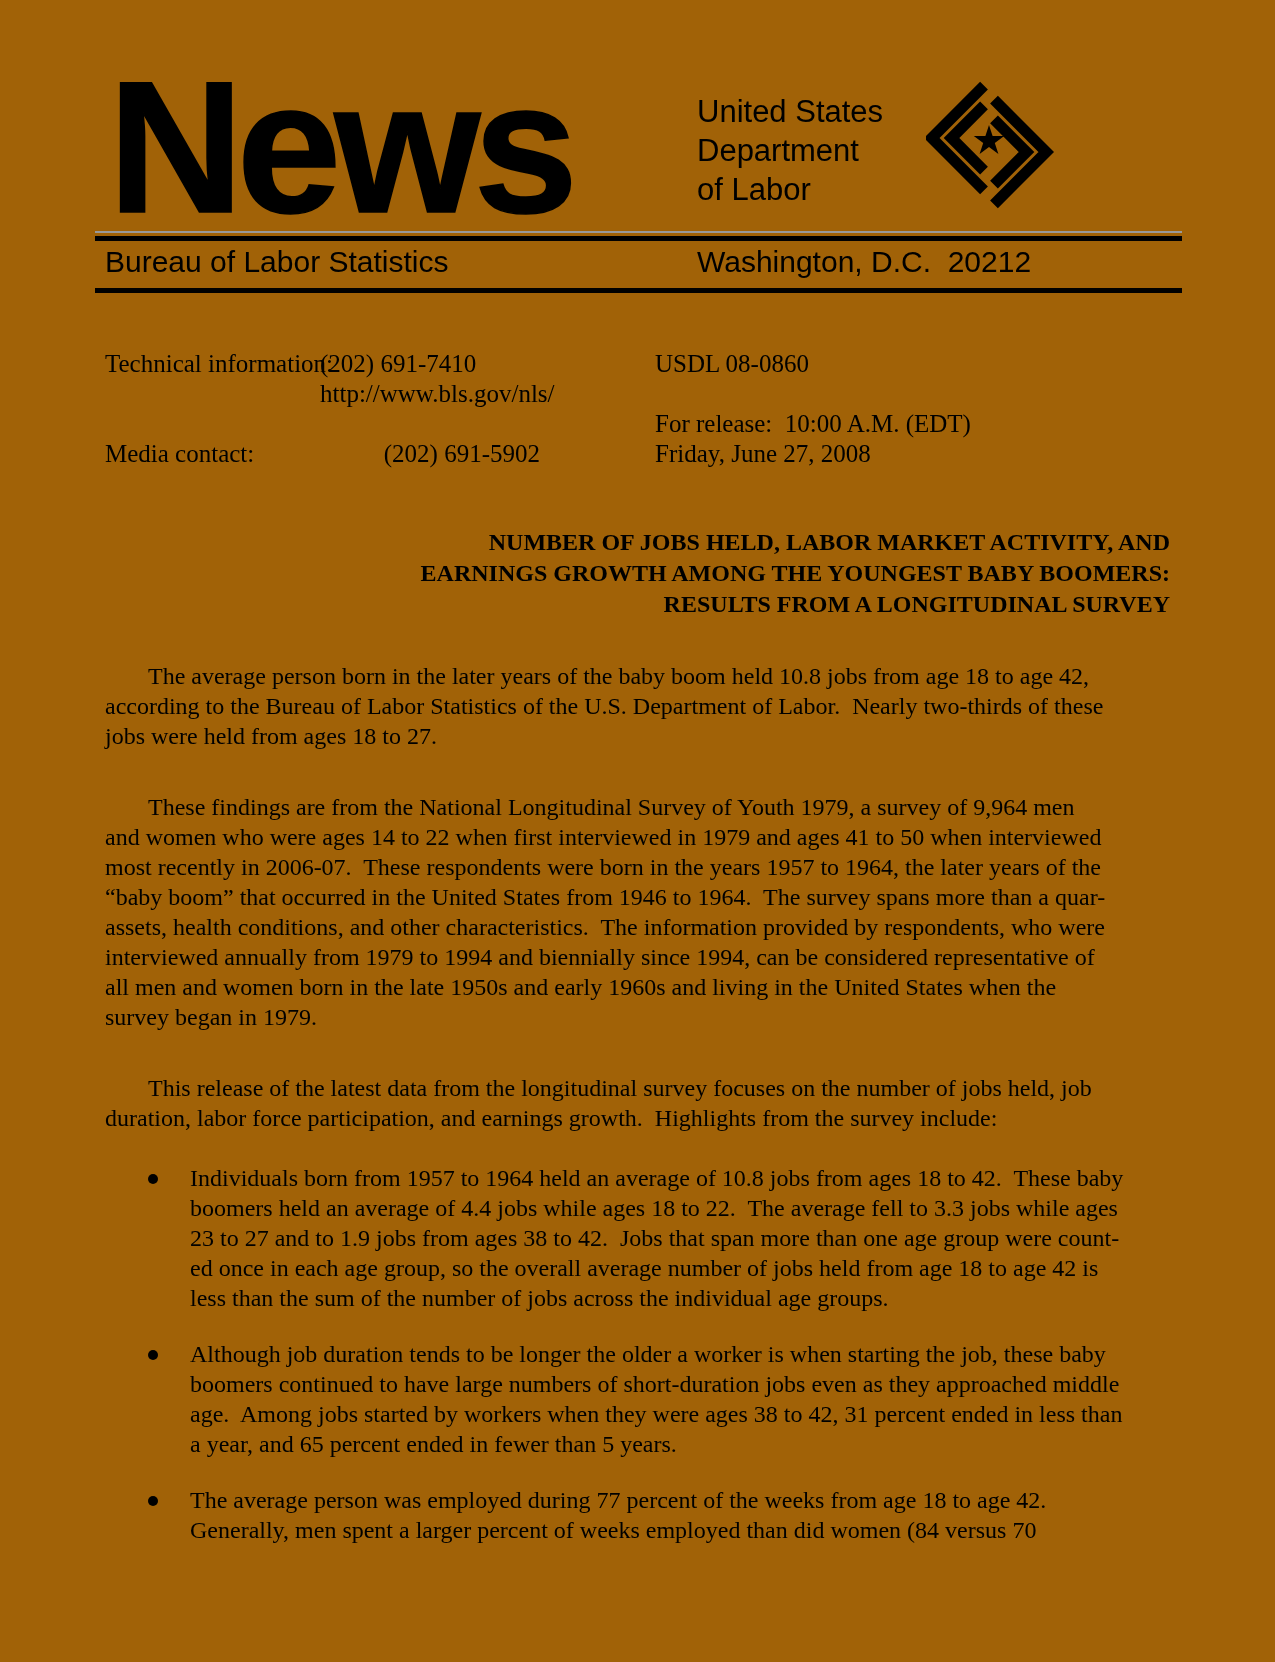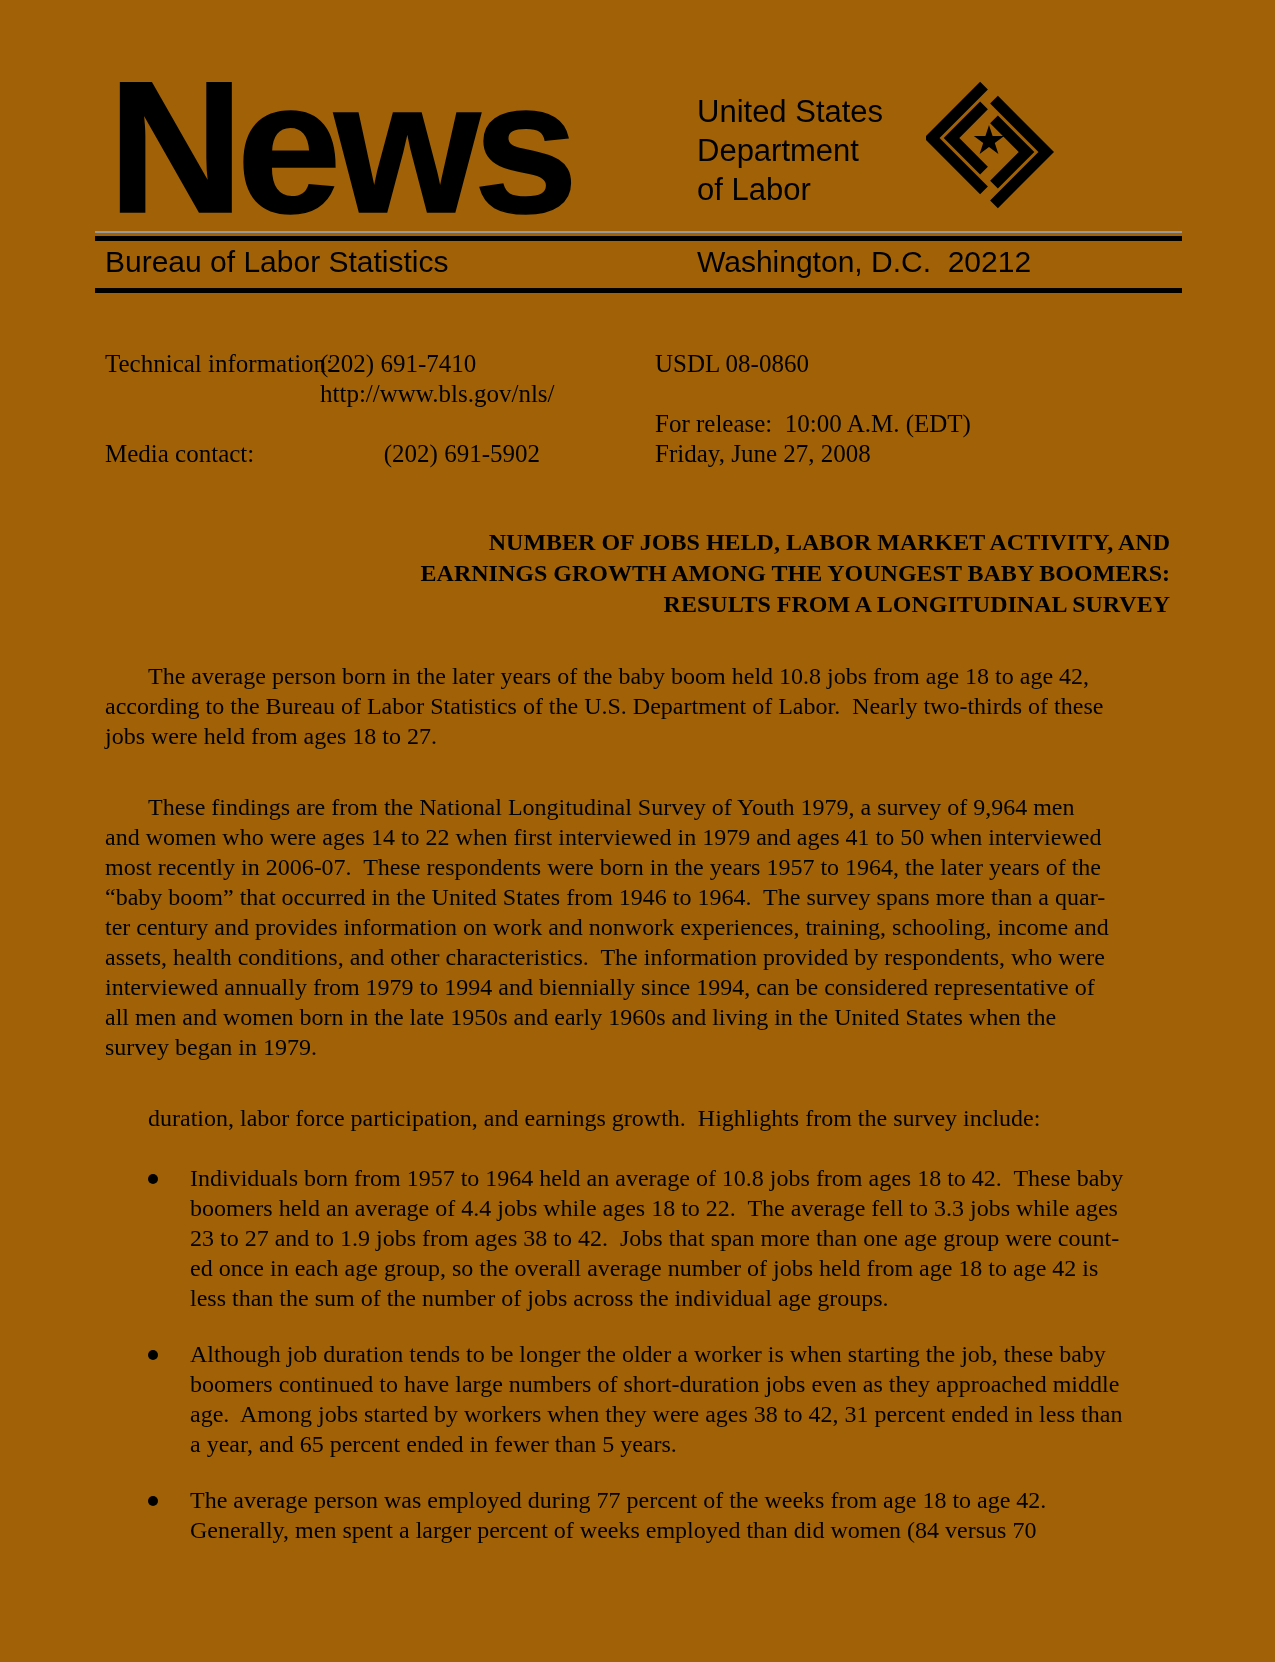--- a/index.html
+++ b/index.html
@@ -129,28 +129,28 @@
         <div class="ln">The average person born in the later years of the baby boom held 10.8 jobs from age 18 to age 42,</div>
         <div class="ln">according to the Bureau of Labor Statistics of the U.S. Department of Labor.  Nearly two-thirds of these</div>
         <div class="ln">jobs were held from ages 18 to 27.</div>
       </div>
 
     <div class="para">
         <div class="ln">These findings are from the National Longitudinal Survey of Youth 1979, a survey of 9,964 men</div>
         <div class="ln">and women who were ages 14 to 22 when first interviewed in 1979 and ages 41 to 50 when interviewed</div>
         <div class="ln">most recently in 2006-07.  These respondents were born in the years 1957 to 1964, the later years of the</div>
         <div class="ln">“baby boom” that occurred in the United States from 1946 to 1964.  The survey spans more than a quar-</div>
-        <div class="ln">ter century and provides information on work and nonwork experiences, training, schooling, income and</div>
         <div class="ln">assets, health conditions, and other characteristics.  The information provided by respondents, who were</div>
         <div class="ln">interviewed annually from 1979 to 1994 and biennially since 1994, can be considered representative of</div>
         <div class="ln">all men and women born in the late 1950s and early 1960s and living in the United States when the</div>
         <div class="ln">survey began in 1979.</div>
       </div>
 
     <div class="para">
+        <div class="ln">This release of the latest data from the longitudinal survey focuses on the number of jobs held, job</div>
         <div class="ln">duration, labor force participation, and earnings growth.  Highlights from the survey include:</div>
       </div>
 
     <div class="bullet-list">
 
       <div class="bullet-item">
         <span class="bullet-dot"></span>
       <div class="ln">Individuals born from 1957 to 1964 held an average of 10.8 jobs from ages 18 to 42.  These baby</div>
           <div class="ln">boomers held an average of 4.4 jobs while ages 18 to 22.  The average fell to 3.3 jobs while ages</div>
           <div class="ln">23 to 27 and to 1.9 jobs from ages 38 to 42.  Jobs that span more than one age group were count-</div>

